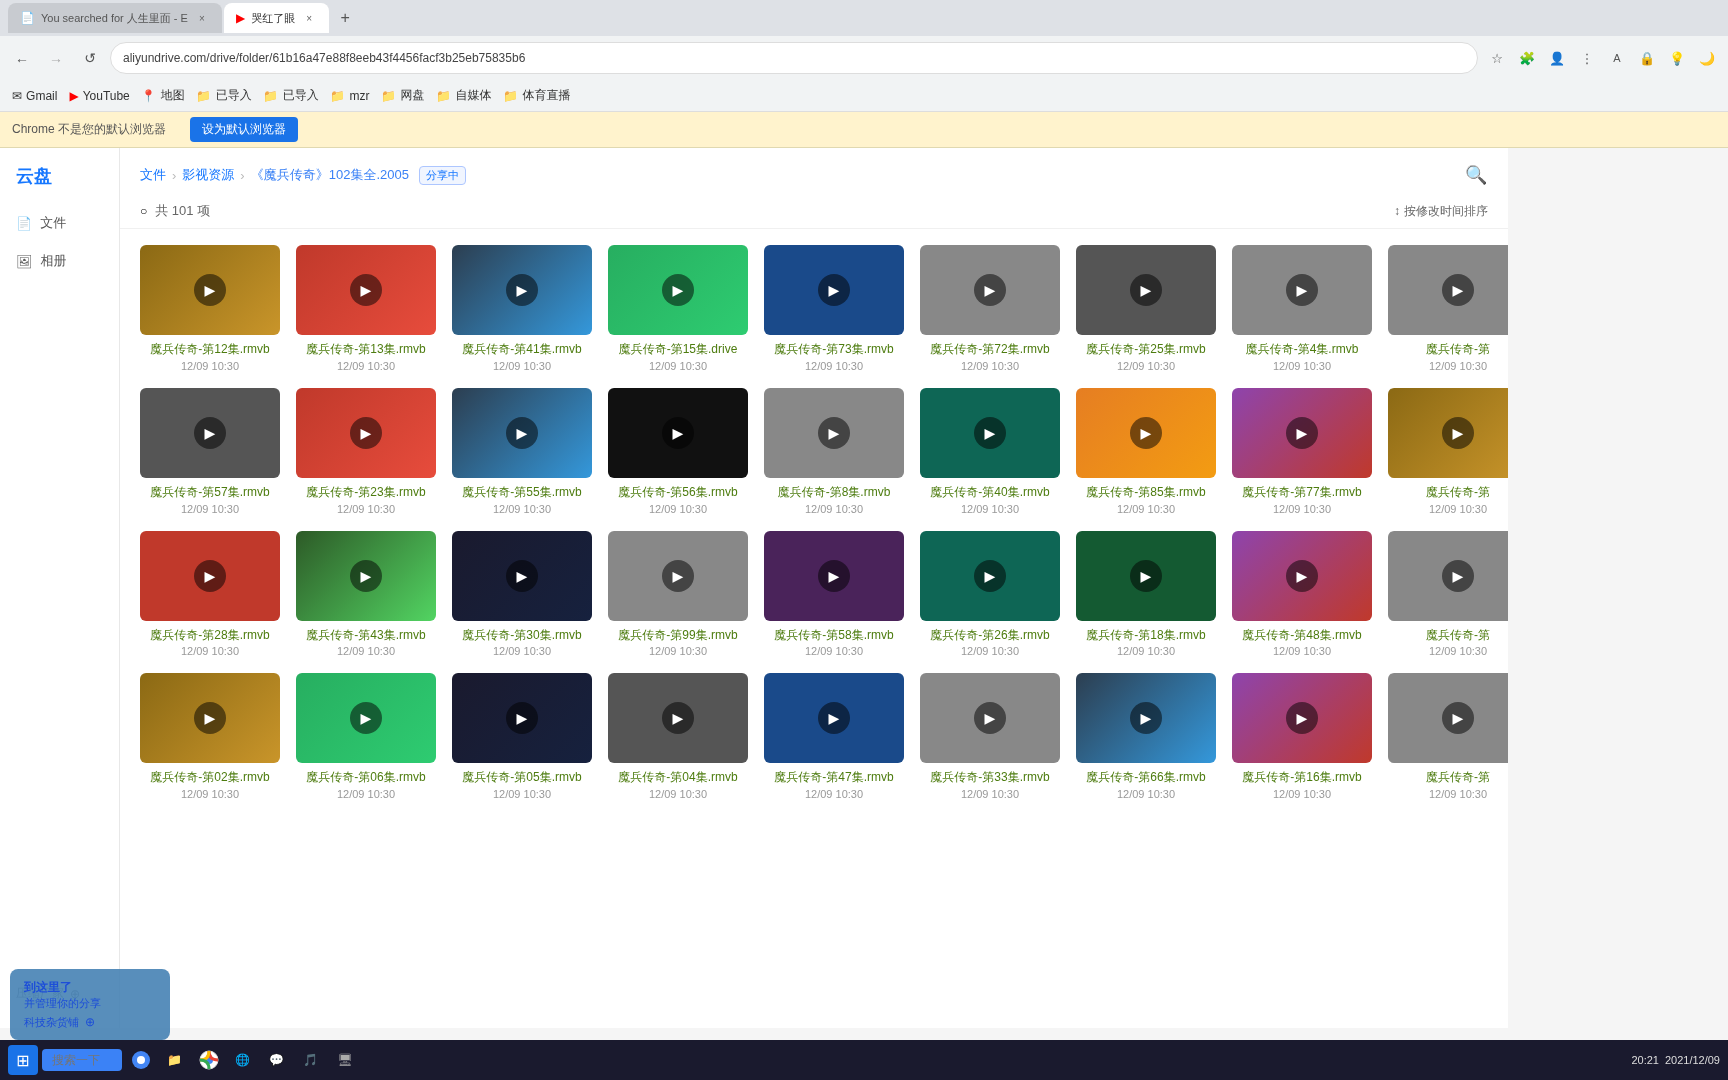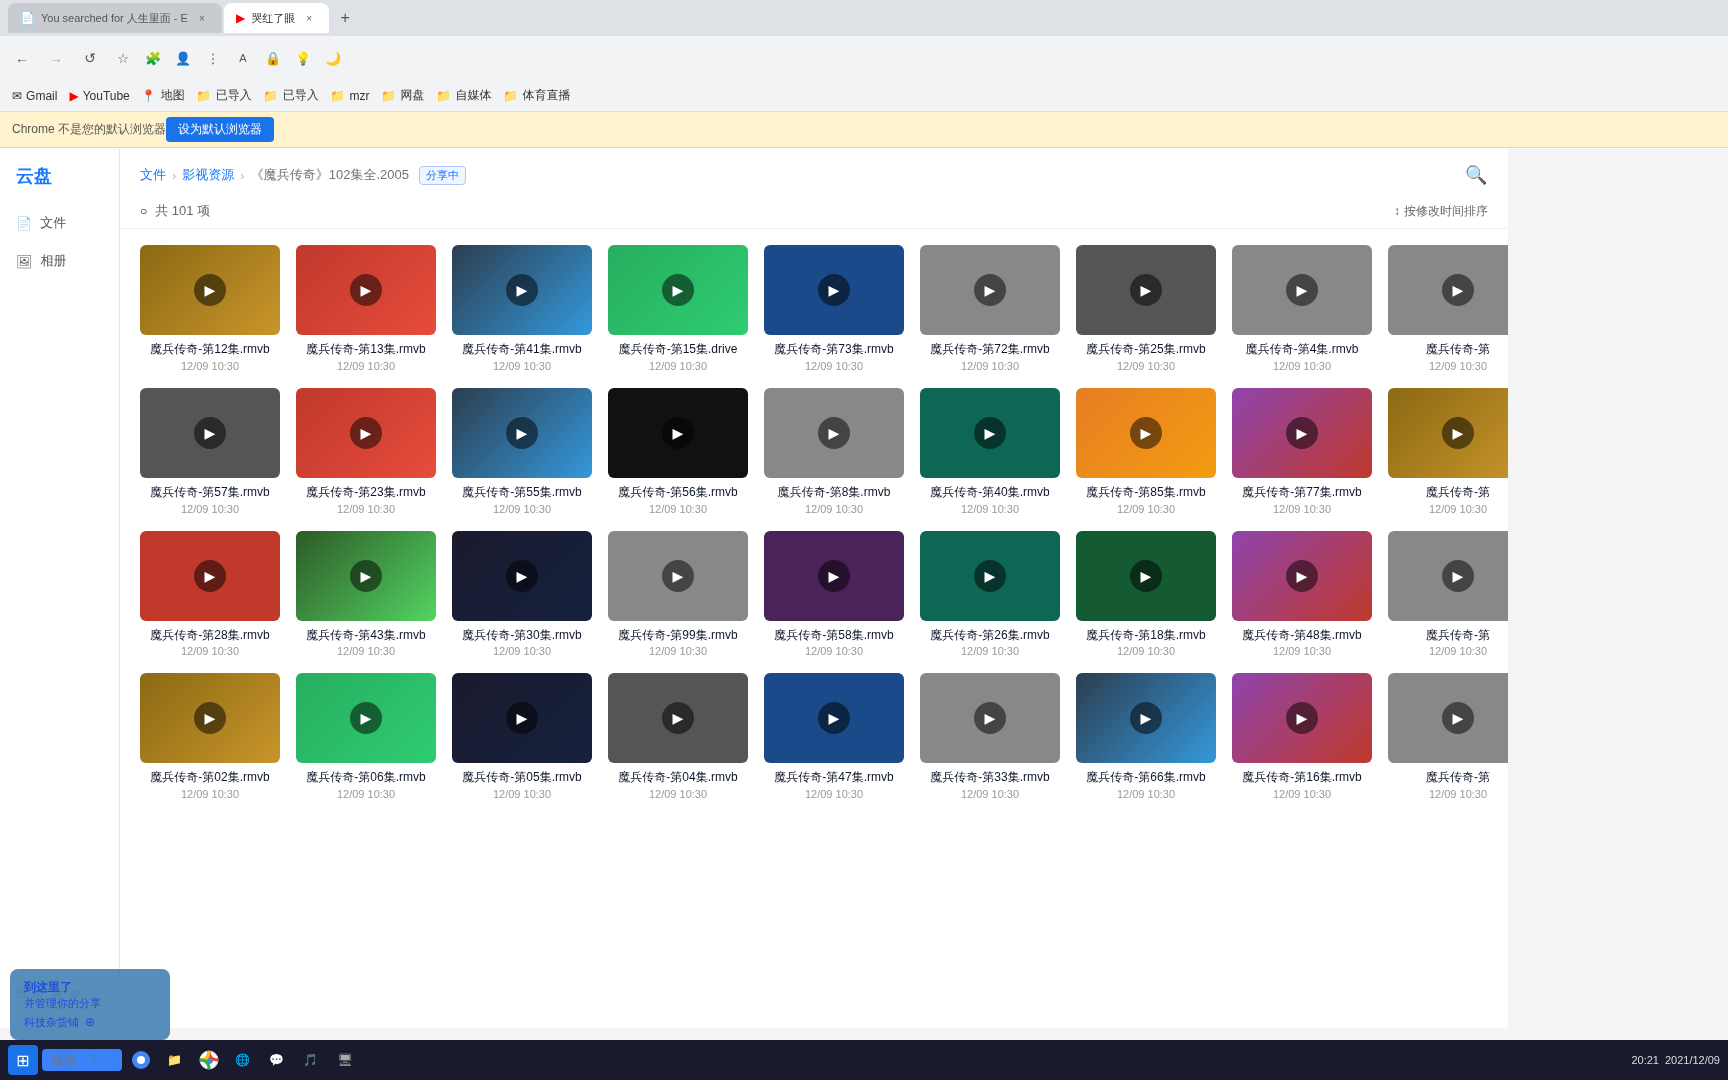--- a/index.html
+++ b/index.html
@@ -15,51 +15,51 @@
 
     .nav-bar { display: flex; align-items: center; height: 44px; background: #f1f3f4; padding: 0 8px; gap: 6px; }
     .nav-btn { width: 28px; height: 28px; border-radius: 50%; display: flex; align-items: center; justify-content: center; color: #555; font-size: 14px; cursor: pointer; }
     .address-bar { flex: 1; height: 32px; background: #fff; border-radius: 16px; display: flex; align-items: center; padding: 0 12px; font-size: 13px; color: #333; border: 1px solid #ddd; }
     .nav-icons { display: flex; gap: 4px; align-items: center; }
     .nav-icon { width: 26px; height: 26px; border-radius: 50%; display: flex; align-items: center; justify-content: center; color: #555; font-size: 13px; cursor: pointer; }
 
     .bookmarks-bar { display: flex; align-items: center; height: 32px; background: #f1f3f4; padding: 0 12px; gap: 12px; border-bottom: 1px solid #ddd; font-size: 12px; }
     .bookmark-item { display: flex; align-items: center; gap: 4px; color: #333; cursor: pointer; white-space: nowrap; }
 
-    .default-browser-bar { display: flex; align-items: center; height: 36px; background: #fff3cd; padding: 0 12px; gap: 0; font-size: 12px; color: #555; border-bottom: 1px solid #e0d8b0; }
+    .default-browser-bar { display: flex; align-items: center; height: 36px; background: #fff3cd; padding: 0 12px; gap: 24px; font-size: 12px; color: #555; border-bottom: 1px solid #e0d8b0; }
     .set-default-btn { background: #1a73e8; color: #fff; border: none; border-radius: 4px; padding: 4px 12px; font-size: 12px; cursor: pointer; }
 
     
     .page { display: flex; width: 1508px; height: 880px; overflow: hidden; }
 
     
     .sidebar { width: 120px; background: #fff; border-right: 1px solid #e8e8e8; display: flex; flex-direction: column; padding: 16px 0; flex-shrink: 0; }
     .sidebar-logo { font-size: 18px; font-weight: bold; color: #1677ff; padding: 0 16px 16px; }
     .sidebar-item { padding: 10px 16px; font-size: 13px; color: #555; cursor: pointer; display: flex; align-items: center; gap: 8px; }
     .sidebar-bottom { margin-top: auto; padding: 10px 16px; font-size: 12px; color: #888; display: flex; align-items: center; gap: 6px; cursor: pointer; }
 
     
     .main-content { flex: 1; overflow-y: auto; background: #fff; }
     .breadcrumb { display: flex; align-items: center; padding: 16px 20px 8px; font-size: 13px; color: #888; gap: 6px; }
     .breadcrumb-link { color: #1677ff; cursor: pointer; }
     .breadcrumb-sep { color: #bbb; }
-    .breadcrumb-current { color: #737373; font-weight: 500; }
+    .breadcrumb-current { color: #3b82f6; font-weight: 500; }
     .breadcrumb-tag { background: #f0f5ff; color: #1677ff; border: 1px solid #adc6ff; border-radius: 4px; padding: 1px 6px; font-size: 11px; margin-left: 4px; cursor: pointer; }
     .search-icon-right { margin-left: auto; color: #888; font-size: 18px; cursor: pointer; }
 
     .toolbar { display: flex; align-items: center; padding: 8px 20px; border-bottom: 1px solid #f0f0f0; }
     .sort-btn { margin-left: auto; display: flex; align-items: center; gap: 4px; font-size: 12px; color: #666; cursor: pointer; }
 
     
     .file-grid { display: grid; grid-template-columns: repeat(9, 1fr); gap: 16px; padding: 16px 20px; }
     .file-item { display: flex; flex-direction: column; align-items: center; cursor: pointer; }
     .file-thumb { width: 140px; height: 90px; border-radius: 6px; overflow: hidden; position: relative; background: #ddd; display: flex; align-items: center; justify-content: center; flex-shrink: 0; }
     .play-btn { position: absolute; width: 32px; height: 32px; background: rgba(0,0,0,0.5); border-radius: 50%; display: flex; align-items: center; justify-content: center; color: #fff; font-size: 14px; }
     .file-info { width: 140px; margin-top: 6px; }
-    .file-name { font-size: 12px; color: #0f172a; text-align: center; line-height: 1.4; word-break: break-all; }
+    .file-name { font-size: 12px; color: #4d7c0f; text-align: center; line-height: 1.4; word-break: break-all; }
     .file-date { font-size: 11px; color: #999; text-align: center; margin-top: 2px; }
 
     
     .thumb-anime1 { background: linear-gradient(135deg, #8b6914 0%, #c9952a 100%); }
     .thumb-anime2 { background: linear-gradient(135deg, #c0392b 0%, #e74c3c 100%); }
     .thumb-anime3 { background: linear-gradient(135deg, #2c3e50 0%, #3498db 100%); }
     .thumb-anime4 { background: linear-gradient(135deg, #27ae60 0%, #2ecc71 100%); }
     .thumb-anime5 { background: linear-gradient(135deg, #8e44ad 0%, #c0392b 100%); }
     .thumb-anime6 { background: linear-gradient(135deg, #1a1a2e 0%, #16213e 100%); }
     .thumb-anime7 { background: linear-gradient(135deg, #2d5a27 0%, #52d462 100%); }
@@ -103,20 +103,23 @@
       <span style="font-size:11px;max-width:180px;overflow:hidden;white-space:nowrap;text-overflow:ellipsis;">哭红了眼</span>
       <span class="tab-close">×</span>
     </div>
     <div class="new-tab-btn">+</div>
   </div>
 
   <div class="nav-bar">
     <div class="nav-btn">←</div>
     <div class="nav-btn" style="color:#aaa;">→</div>
     <div class="nav-btn">↺</div>
+    <div class="address-bar">
+      <span style="font-size:12px;color:#444;">aliyundrive.com/drive/folder/61b16a47e88f8eeb43f4456facf3b25eb75835b6</span>
+    </div>
     <div class="nav-icons">
       <div class="nav-icon">☆</div>
       <div class="nav-icon">🧩</div>
       <div class="nav-icon">👤</div>
       <div class="nav-icon">⋮</div>
       <div class="nav-icon" style="font-size:11px;">A</div>
       <div class="nav-icon">🔒</div>
       <div class="nav-icon">💡</div>
       <div class="nav-icon">🌙</div>
     </div>

